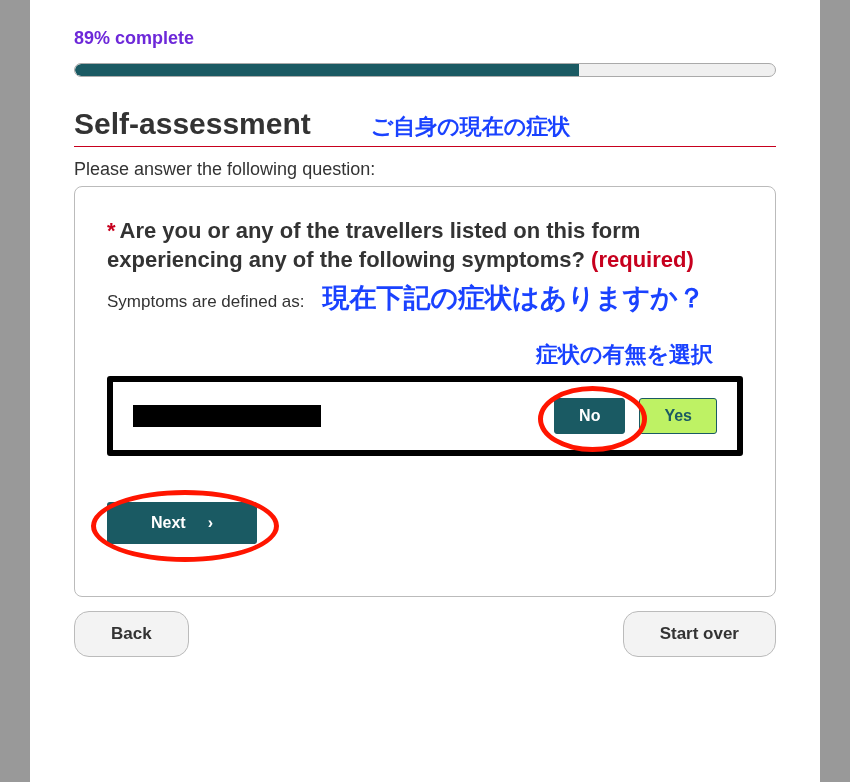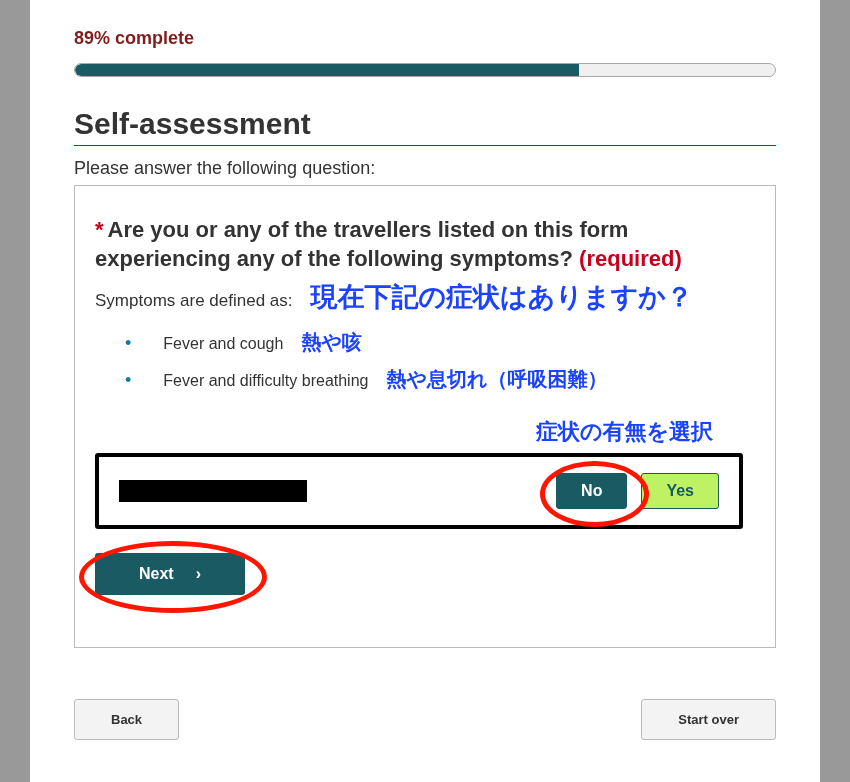--- a/index.html
+++ b/index.html
@@ -13,21 +13,21 @@
   .page {
     background: #fff;
     margin: 0 30px;
     padding: 28px 44px 0 44px;
     height: 100%;
     position: relative;
   }
   .progress-text {
     font-weight: 700;
     font-size: 18px;
-    color: #7f1d1d;
+    color: #6d28d9;
     margin-bottom: 14px;
   }
   .progress-bar {
     width: 100%;
     height: 14px;
     border: 1px solid #aaa;
     border-radius: 7px;
     overflow: hidden;
     background: #f0f0f0;
     margin-bottom: 30px;
@@ -60,22 +60,22 @@
     border-top: 1px solid #c7001e;
     margin: 2px 0 12px 0;
   }
   .subhead {
     font-size: 18px;
     color: #333;
     margin-bottom: 6px;
   }
   .card {
     border: 1px solid #bbb;
-    border-radius: 0;
-    padding: 30px 32px 26px 20px;
+    border-radius: 8px;
+    padding: 30px 32px 26px 32px;
   }
   .question-line {
     font-size: 22px;
     font-weight: 700;
     line-height: 1.3;
     color: #333;
   }
   .asterisk { color: #c7001e; margin-right: 4px; }
   .req { color: #c7001e; font-weight: 700; }
   .row-inline {
@@ -108,27 +108,27 @@
     margin-right: 14px;
   }
   .annot-right {
     text-align: right;
     margin: 24px 30px 6px 0;
     color: #1a42ff;
     font-weight: 700;
     font-size: 22px;
   }
   .answer-box {
-    border: 4px solid #000000;
+    border: 6px solid #000000;
     border-radius: 3px;
     padding: 16px 20px;
     display: flex;
     align-items: center;
     justify-content: space-between;
-    margin-bottom: 24px;
+    margin-bottom: 46px;
   }
   .blackbox {
     width: 188px;
     height: 22px;
     background: #000;
   }
   .btn-group { display: flex; gap: 14px; align-items: center; }
   .btn {
     font-size: 16px;
     font-weight: 700;
@@ -188,64 +188,54 @@
   }
   .footer-btns {
     display: flex;
     justify-content: space-between;
     margin-top: 14px;
   }
   .btn-gray {
     background: #f3f3f3;
     border: 1px solid #bbb;
     color: #333;
-    font-size: 13px;
+    font-size: 17px;
     font-weight: 600;
     padding: 12px 36px;
-    border-radius: 3px;
+    border-radius: 15px;
     cursor: pointer;
-    margin-top: 37px;
   }
 </style>
 </head>
 <body>
 
 <div class="page">
 
   <div class="progress-text">89% complete</div>
   <div class="progress-bar">
     <div class="progress-fill"></div>
   </div>
 
   <div class="heading-row">
     <h1 class="title">Self-assessment</h1>
+    <span class="jp-annot">ご自身の現在の症状</span>
   </div>
   <hr class="hr-red">
   <div class="subhead">Please answer the following question:</div>
 
   <div class="card">
     <div class="question-line">
       <span class="asterisk">*</span><span>Are you or any of the travellers listed on this form experiencing any of the following symptoms?</span>
       <span class="req">(required)</span>
     </div>
     <div class="row-inline">
       <span class="defined">Symptoms are defined as:</span>
       <span class="jp-annot" style="font-size:27px">現在下記の症状はありますか？</span>
     </div>
 
-    <ul class="sym">
-      <li>
-        <span>Fever and cough</span>
-        <span class="jp-annot" style="font-size:20px">熱や咳</span>
-      </li>
-      <li>
-        <span>Fever and difficulty breathing</span>
-        <span class="jp-annot" style="font-size:20px">熱や息切れ（呼吸困難）</span>
-      </li>
-    </ul>
 
     <div class="annot-right">症状の有無を選択</div>
 
     <div class="answer-box">
       <div class="blackbox"></div>
       <div class="btn-group">
         <div class="circle-red">
           <button class="btn btn-no">No</button>
         </div>
         <button class="btn btn-yes">Yes</button>

